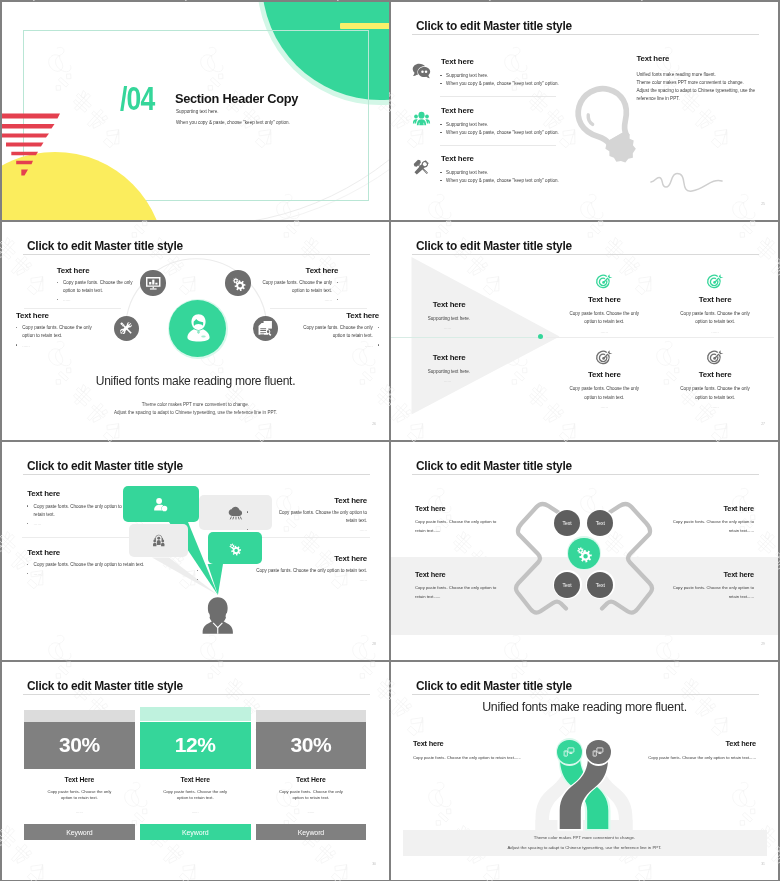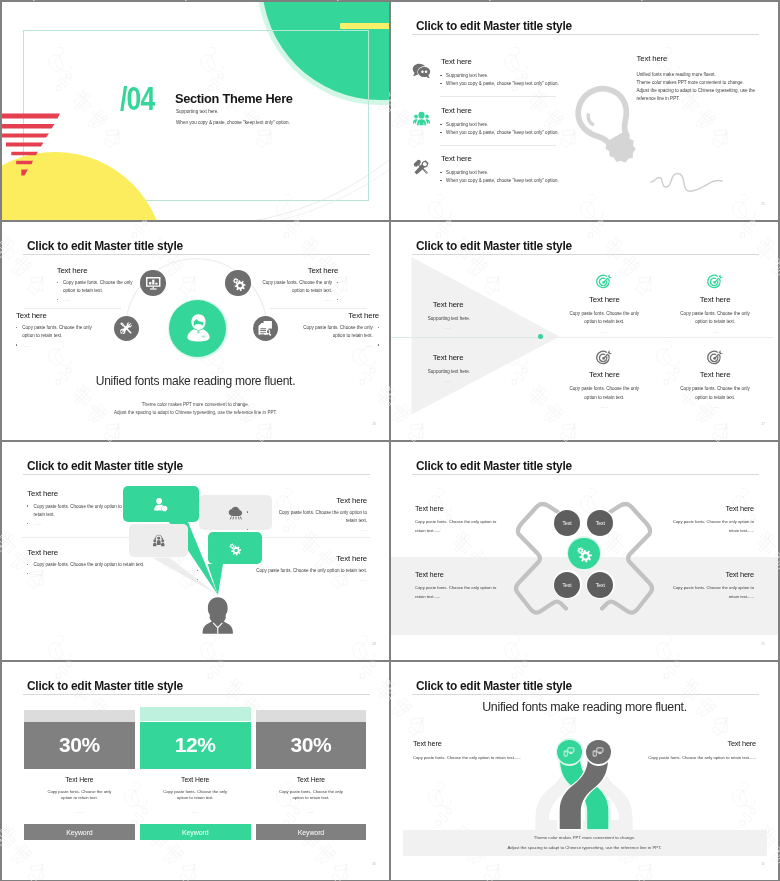--- a/index.html
+++ b/index.html
@@ -7,21 +7,21 @@
   .grid{position:absolute;left:0;top:0;width:780px;height:881px;}
   .slide{position:absolute;background:transparent;overflow:hidden;width:387px;height:218px;z-index:2;}
   .slidebg{position:absolute;background:#ffffff;width:387px;height:218px;z-index:0;}
   .c0{left:2px;} .c1{left:391px;}
   .r0{top:2px;} .r1{top:222px;} .r2{top:442px;} .r3{top:662px;}
   .watermark-layer{position:absolute;left:0;top:0;width:780px;height:881px;pointer-events:none;z-index:1;}
 
     .title{position:absolute;left:25px;top:16.5px;font-size:11.9px;font-weight:bold;color:#181818;letter-spacing:-0.25px;}
   .titlerule{position:absolute;left:21px;top:32.3px;width:346.5px;height:1px;background:#d9d9d9;}
   .pg{position:absolute;left:360px;top:200px;width:14px;text-align:right;font-size:3.4px;color:#bdbdbd;}
-  .h3{font-weight:normal;color:#161616;}
+  .h3{font-weight:bold;color:#161616;}
   svg{display:block;overflow:visible;}
   .abs{position:absolute;}
 </style>
 </head>
 <body>
 
 <div class="grid">
 <div class="slidebg" style="left:2px;top:2px;"></div>
     <div class="slidebg" style="left:391px;top:2px;"></div>
     <div class="slidebg" style="left:2px;top:222px;"></div>
@@ -159,21 +159,21 @@
       <path d="M0 22.5 H47 L44 26.5 H0 Z"></path>
       <path d="M4 31.5 H41.5 L39 35.5 H4 Z"></path>
       <path d="M9.3 40.8 H36 L34 44.3 H9.3 Z"></path>
       <path d="M14.2 49.8 H31 L29.5 53.3 H14.2 Z"></path>
       <path d="M19.3 58.6 H26 L22.5 64.4 H19.3 Z"></path>
     </g>
   </svg>
 
   <div class="abs" style="left:118px;top:77px;font-size:34px;font-weight:bold;color:#35d69a;letter-spacing:-1px;font-family:'Liberation Sans',sans-serif;transform:scaleX(0.78);transform-origin:left top;line-height:38px;">/04</div>
 
-  <div class="abs" style="left:173px;top:89px;font-size:12.8px;font-weight:bold;color:#161616;letter-spacing:-0.3px;">Section Theme Here</div>
+  <div class="abs" style="left:173px;top:89px;font-size:12.8px;font-weight:bold;color:#161616;letter-spacing:-0.3px;">Section Header Copy</div>
   <div class="abs" style="left:174px;top:107px;font-size:4.6px;color:#3d3d3d;">Supporting text here.</div>
   <div class="abs" style="left:174px;top:118px;font-size:4.6px;color:#3d3d3d;">When you copy &amp; paste, choose "keep text only" option.</div>
 
 </div>
 
 <div class="slide c1 r0">
   <div class="abs title">Click to edit Master title style</div>
   <div class="abs titlerule"></div>
 
   <svg class="abs" width="200" height="120" viewBox="0 0 200 120" style="left:168px;top:80px;">

